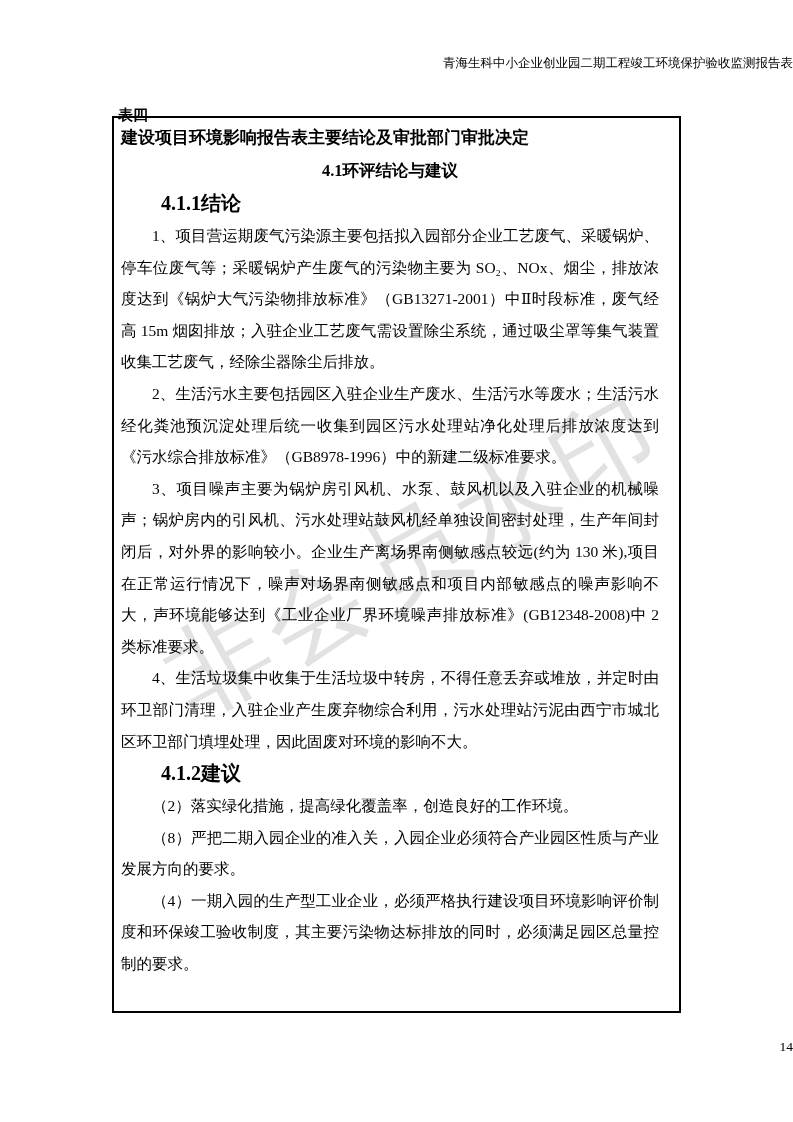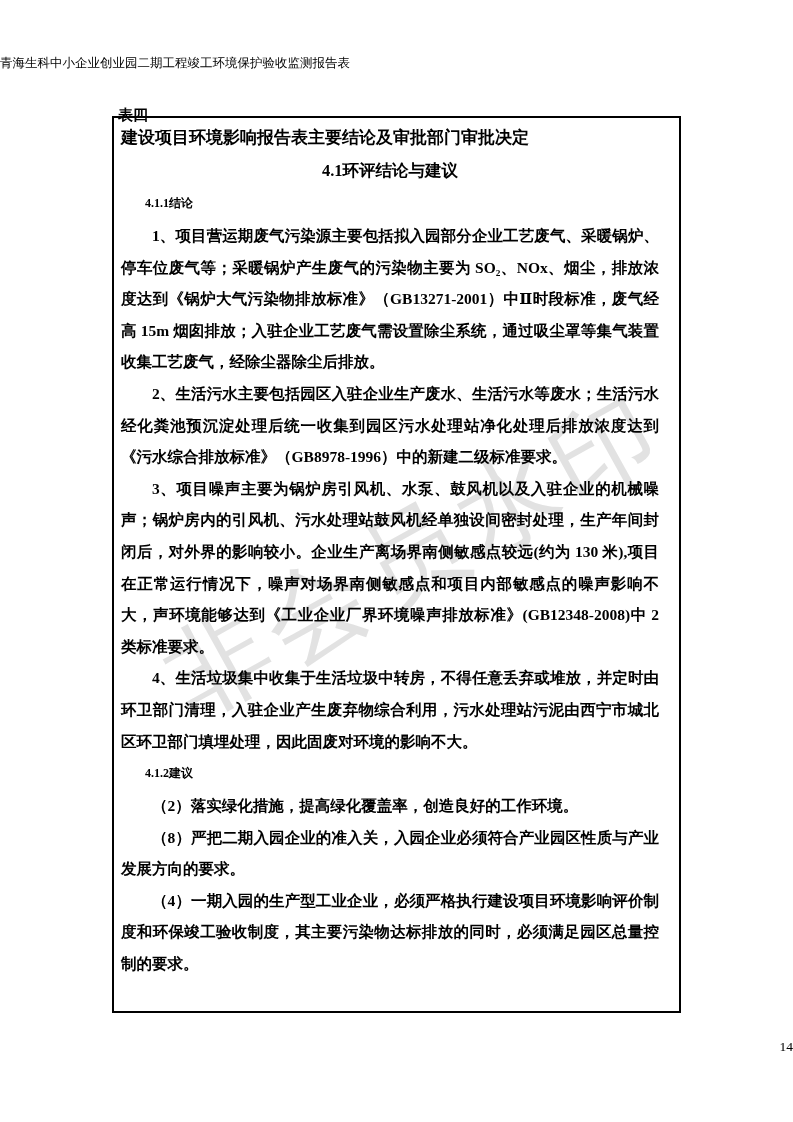--- a/index.html
+++ b/index.html
@@ -34,21 +34,21 @@
     z-index: 0;
     pointer-events: none;
     user-select: none;
     font-family: "Liberation Sans", "DejaVu Sans", sans-serif;
   }
   .doc-header {
     position: absolute;
     top: 54px;
     left: 0;
     width: 100%;
-    text-align: left;
+    text-align: right;
     font-size: 12.5px;
     line-height: 18px;
     z-index: 1;
   }
   .table-label {
     position: absolute;
     top: 104px;
     left: 118px;
     font-size: 15px;
     font-weight: bold;
@@ -74,31 +74,30 @@
     font-weight: bold;
     line-height: 33px;
   }
   .blk.h2 {
     font-size: 16.5px;
     font-weight: bold;
     line-height: 33px;
     text-align: center;
   }
   .blk.h3 {
-    font-size: 12px;
+    font-size: 20px;
     font-weight: bold;
     line-height: 33px;
     text-indent: 2em;
   }
   .blk.p {
     font-size: 15.5px;
     line-height: 31.6px;
     text-indent: 2em;
     text-align: justify;
-    font-weight: bold;
   }
   .page-number {
     position: absolute;
     top: 1039px;
     left: 0;
     width: 100%;
     text-align: right;
     font-size: 13.5px;
     z-index: 1;
   }

